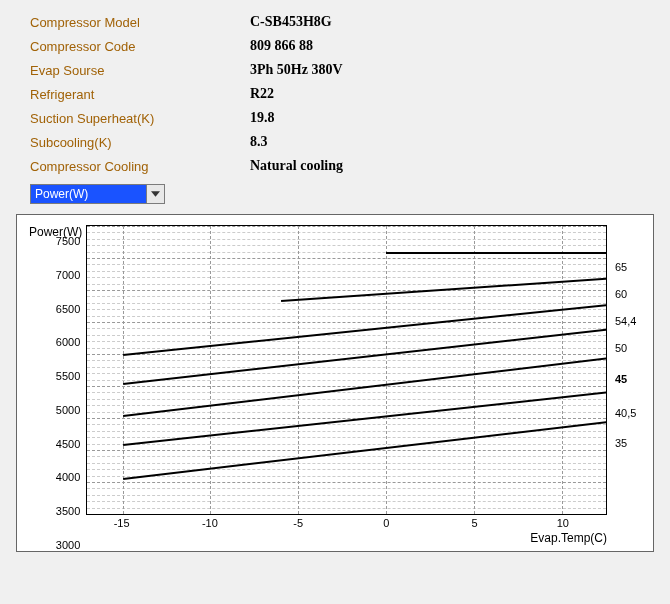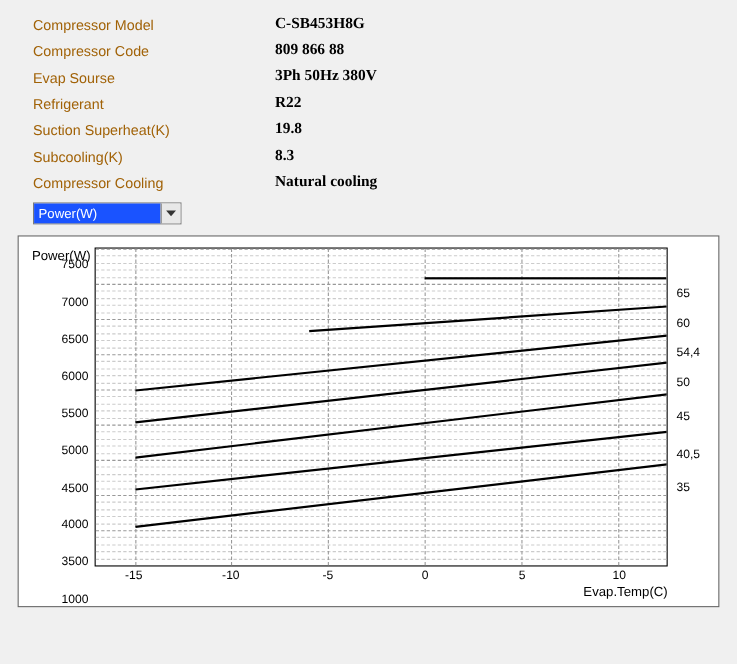--- a/index.html
+++ b/index.html
@@ -192,21 +192,21 @@
         <div class="y-ticks" id="y-ticks">
             <div class="y-tick" style="top: 0%;">7500</div>
             <div class="y-tick" style="top: 11.1111%;">7000</div>
             <div class="y-tick" style="top: 22.2222%;">6500</div>
             <div class="y-tick" style="top: 33.3333%;">6000</div>
             <div class="y-tick" style="top: 44.4444%;">5500</div>
             <div class="y-tick" style="top: 55.5556%;">5000</div>
             <div class="y-tick" style="top: 66.6667%;">4500</div>
             <div class="y-tick" style="top: 77.7778%;">4000</div>
             <div class="y-tick" style="top: 88.8889%;">3500</div>
-            <div class="y-tick" style="top: 100%;">1000</div>
+            <div class="y-tick" style="top: 100%;">3000</div>
           </div>
       </div>
       <div class="plot-col">
         <div class="plot" id="plot">
             <div class="grid-h" style="top: 0%;"></div>
             <div class="sub-h" style="top: 2.22222%;"></div>
             <div class="sub-h" style="top: 4.44444%;"></div>
             <div class="sub-h" style="top: 6.66667%;"></div>
             <div class="sub-h" style="top: 8.88889%;"></div>
             <div class="grid-h" style="top: 11.1111%;"></div>
@@ -272,20 +272,20 @@
             <div class="x-tick" style="left: 74.5763%;">5</div>
             <div class="x-tick" style="left: 91.5254%;">10</div>
           </div>
         <div class="x-title">Evap.Temp(C)</div>
       </div>
       <div class="legend-col" id="legend">
           <div class="legend-item" style="top: 8.88889%;">65</div>
           <div class="legend-item" style="top: 17.7778%;">60</div>
           <div class="legend-item" style="top: 26.6667%;">54,4</div>
           <div class="legend-item" style="top: 35.5556%;">50</div>
-          <div class="legend-item" style="top: 45.5556%;">45</div>
+          <div class="legend-item" style="top: 45.5556%; font-weight: bold;">45</div>
           <div class="legend-item" style="top: 56.6667%;">40,5</div>
           <div class="legend-item" style="top: 66.6667%;">35</div>
         </div>
     </div>
   </div>
 
 </div>
 
 </body></html>

